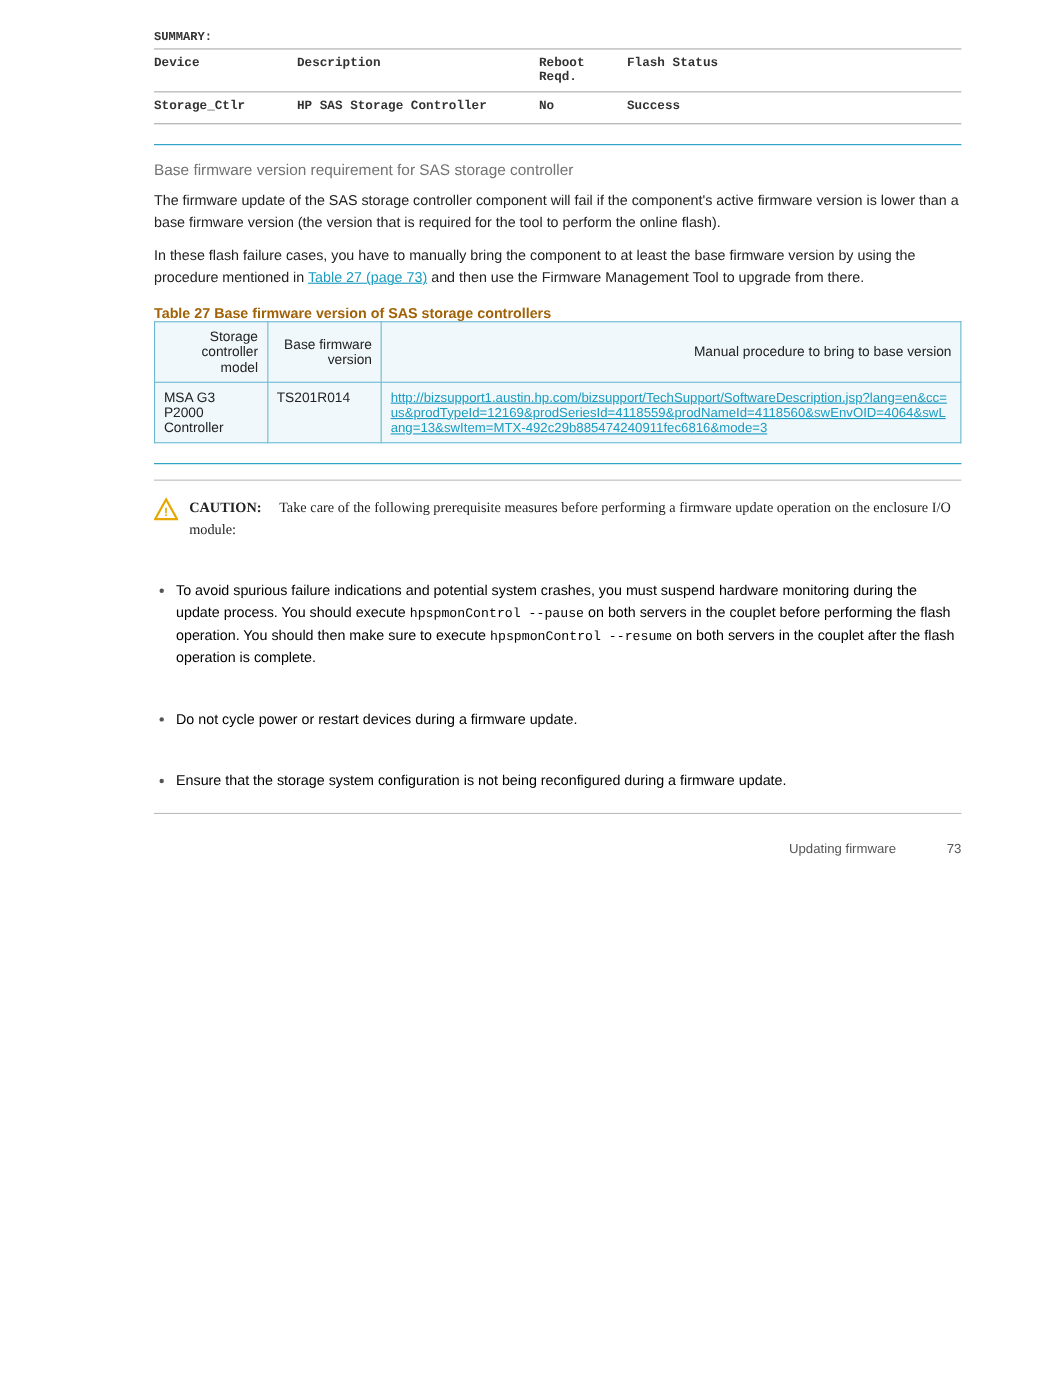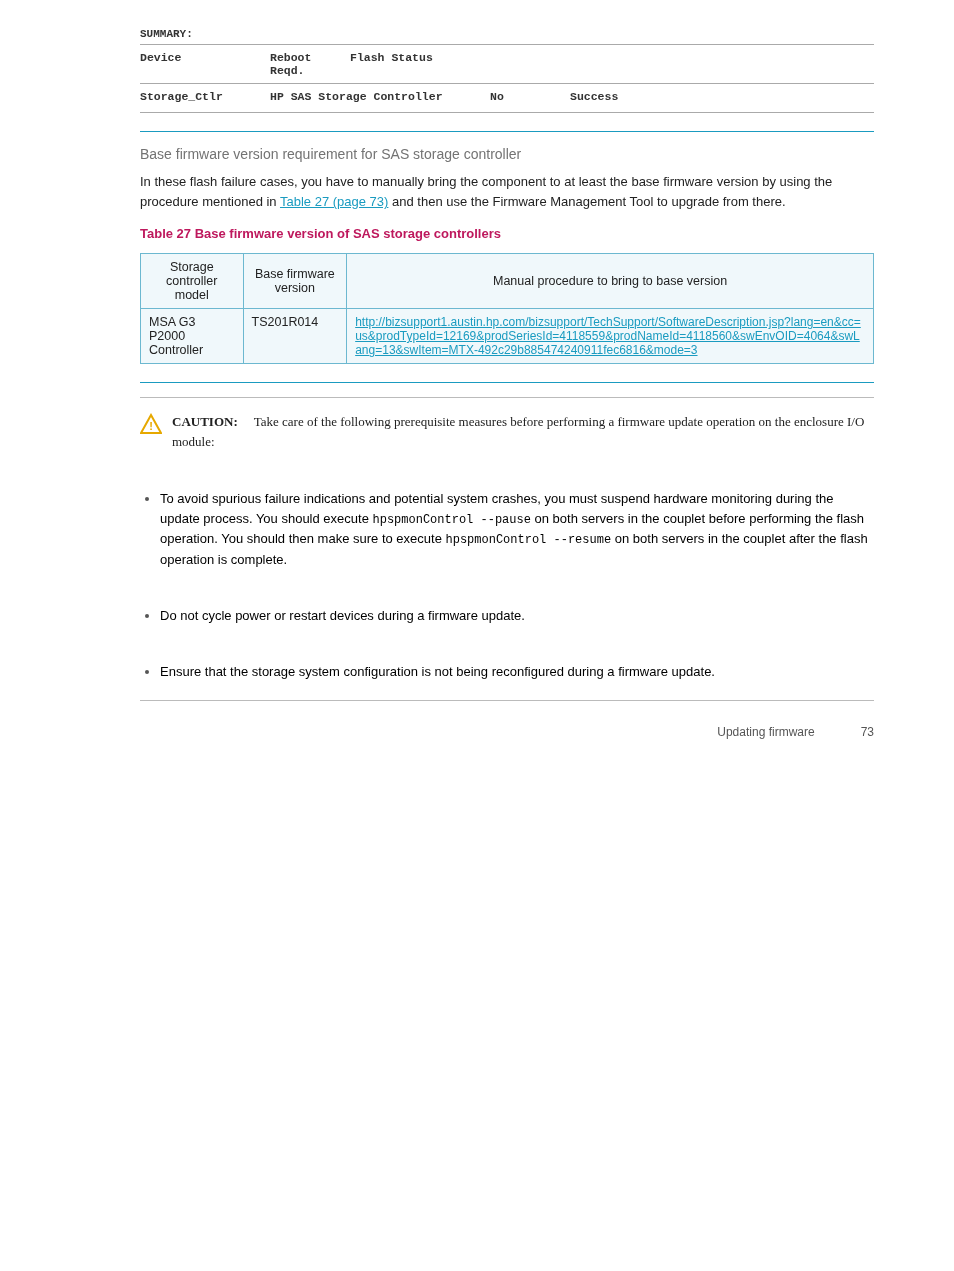--- a/index.html
+++ b/index.html
@@ -66,24 +66,24 @@
       font-weight: normal;
       margin-bottom: 10px;
     }
     .heading-section {
       color: #1a9bc0;
       font-size: 16px;
       font-weight: bold;
       margin-bottom: 10px;
     }
     .table-heading {
-      color: #be185d;
-      font-size: 13px;
-      font-weight: bold;
-      margin-bottom: 12px;
+      color: #a16207;
+      font-size: 13px;
+      font-weight: bold;
+      margin-bottom: 0;
       margin-top: 14px;
     }
 
     
     .body-text {
       font-size: 13px;
       line-height: 1.55;
       color: #222;
       margin-bottom: 10px;
     }
@@ -96,21 +96,21 @@
     .data-table {
       width: 100%;
       border-collapse: collapse;
       margin-bottom: 16px;
       font-size: 12.5px;
     }
     .data-table th {
       background: #fff;
       border: 1px solid #6cb8d0;
       padding: 6px 8px;
-      text-align: center;
+      text-align: right;
       font-weight: normal;
       color: #222;
     }
     .data-table td {
       border: 1px solid #6cb8d0;
       padding: 6px 8px;
       vertical-align: top;
       color: #222;
     }
     .data-table td a {
@@ -190,39 +190,41 @@
 <body>
 
 <div class="page">
 
   <div class="summary-section">
     <div class="summary-label">SUMMARY:</div>
     <div class="summary-table-wrapper">
       <hr class="summary-hr">
       <div class="summary-row">
         <div class="col1">Device</div>
+        <div class="col2">Description</div>
         <div class="col3">Reboot<br>Reqd.</div>
         <div class="col4">Flash Status</div>
       </div>
       <hr class="summary-hr">
       <div class="summary-row">
         <div class="col1">Storage_Ctlr</div>
         <div class="col2">HP SAS Storage Controller</div>
         <div class="col3">No</div>
         <div class="col4">Success</div>
       </div>
       <hr class="summary-hr" style="margin-top:6px;">
     </div>
   </div>
 
   <hr class="section-divider">
 
   <div class="section1">
     <div class="heading-blue">Base firmware version requirement for SAS storage controller</div>
 
+    <p class="body-text">The firmware update of the SAS storage controller component will fail if the component's active firmware version is lower than a base firmware version (the version that is required for the tool to perform the online flash).</p>
 
     <p class="body-text">
       <span>In these flash failure cases, you have to manually bring the component to at least the base firmware version by using the procedure mentioned in </span><a class="link-text">Table 27 (page 73)</a><span> and then use the Firmware Management Tool to upgrade from there.</span>
     </p>
 
     <div class="table-heading">Table 27 Base firmware version of SAS storage controllers</div>
 
     <table class="data-table">
       <thead>
         <tr>

